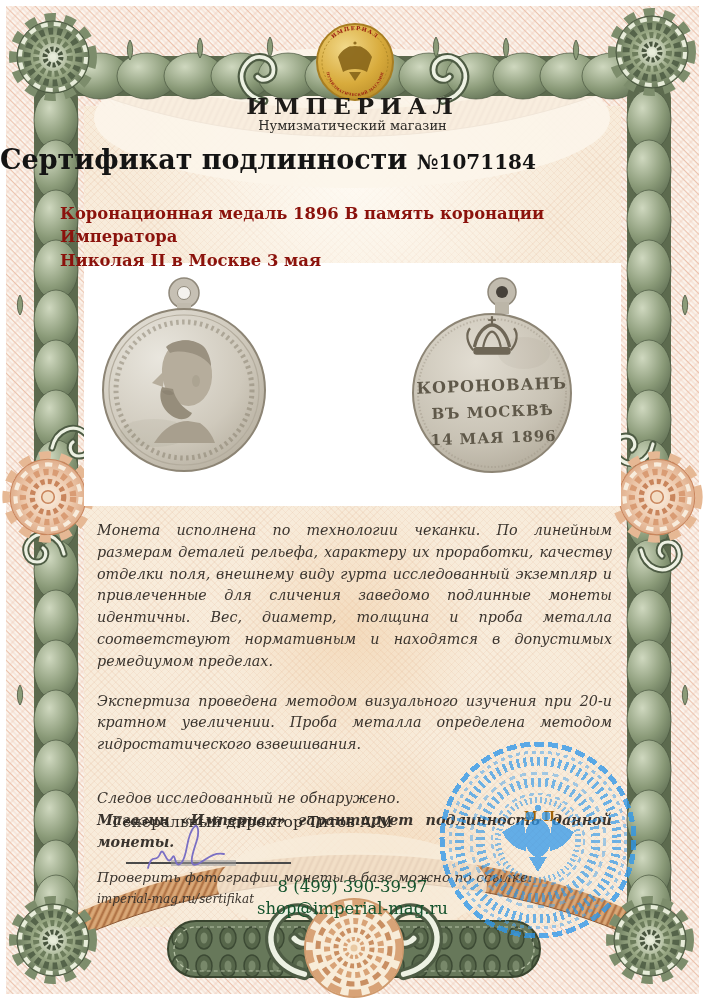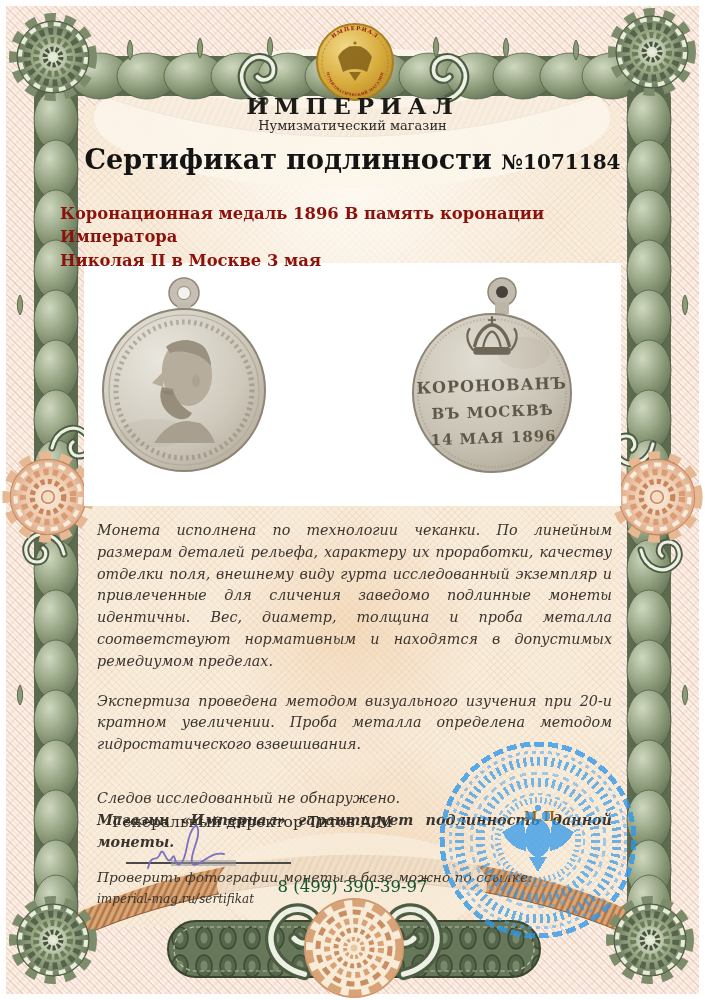--- a/index.html
+++ b/index.html
@@ -14,21 +14,21 @@
       radial-gradient(circle at 56% 92%, rgba(238,198,152,.40), rgba(238,198,152,0) 16%),
       repeating-linear-gradient(45deg, rgba(224,178,146,.16) 0 1px, transparent 1px 5px),
       repeating-linear-gradient(-45deg, rgba(224,178,146,.16) 0 1px, transparent 1px 5px);}
   .border-art{position:absolute;left:0;top:0;z-index:1;}
   .photos{position:absolute;left:84px;top:263px;width:537px;height:243px;background:#fff;z-index:2;}
   .abs{position:absolute;z-index:3;}
   .brand-coin{position:absolute;left:313px;top:22px;width:84px;height:84px;z-index:3;}
   .brand-name{left:0;top:92px;width:705px;text-align:center;font-weight:bold;font-size:23px;
               letter-spacing:6px;color:#1d1b18;}
   .brand-tagline{left:0;top:118px;width:705px;text-align:center;font-size:13px;color:#2c2a26;}
-  .cert-title{left:0;top:144px;width:705px;text-align:center;font-weight:bold;font-size:27px;color:#141414;}
+  .cert-title{left:0;top:144px;width:705px;text-align:left;font-weight:bold;font-size:27px;color:#141414;}
   .cert-title .num{font-size:20px;letter-spacing:0;}
   .item-title{left:60px;top:202px;width:585px;text-align:left;font-weight:bold;font-size:16.4px;
               line-height:1.42;color:#8b120c;}
   .bodytext{left:97px;top:520px;width:515px;font-size:14.3px;line-height:21.8px;color:#3a342e;font-style:italic;}
   .bodytext p{margin:0 0 18px 0;text-align:justify;}
   .bodytext .tight{margin:0;}
   .bodytext .bold{font-weight:bold;}
   .bodytext .gap{height:14px;}
   .director{left:112px;top:813px;font-size:15.5px;color:#2e2a25;}
   .sig-svg{position:absolute;left:116px;top:822px;z-index:4;}
@@ -352,15 +352,16 @@
         <ellipse cx="0" cy="-2" rx="13" ry="19"></ellipse>
         <path d="M-36,-8 L-14,-21 L-12,11 C-23,9 -31,2 -36,-8 Z"></path>
         <path d="M36,-8 L14,-21 L12,11 C23,9 31,2 36,-8 Z"></path>
         <path d="M-9,17 L9,17 L0,32 Z"></path>
       </g>
     </g>
   </svg>
 
   <div class="abs contact">
     <div>8 (499) 390-39-97</div>
+    <div>shop@imperial-mag.ru</div>
   </div>
 
 </div>
 
 </body></html>

